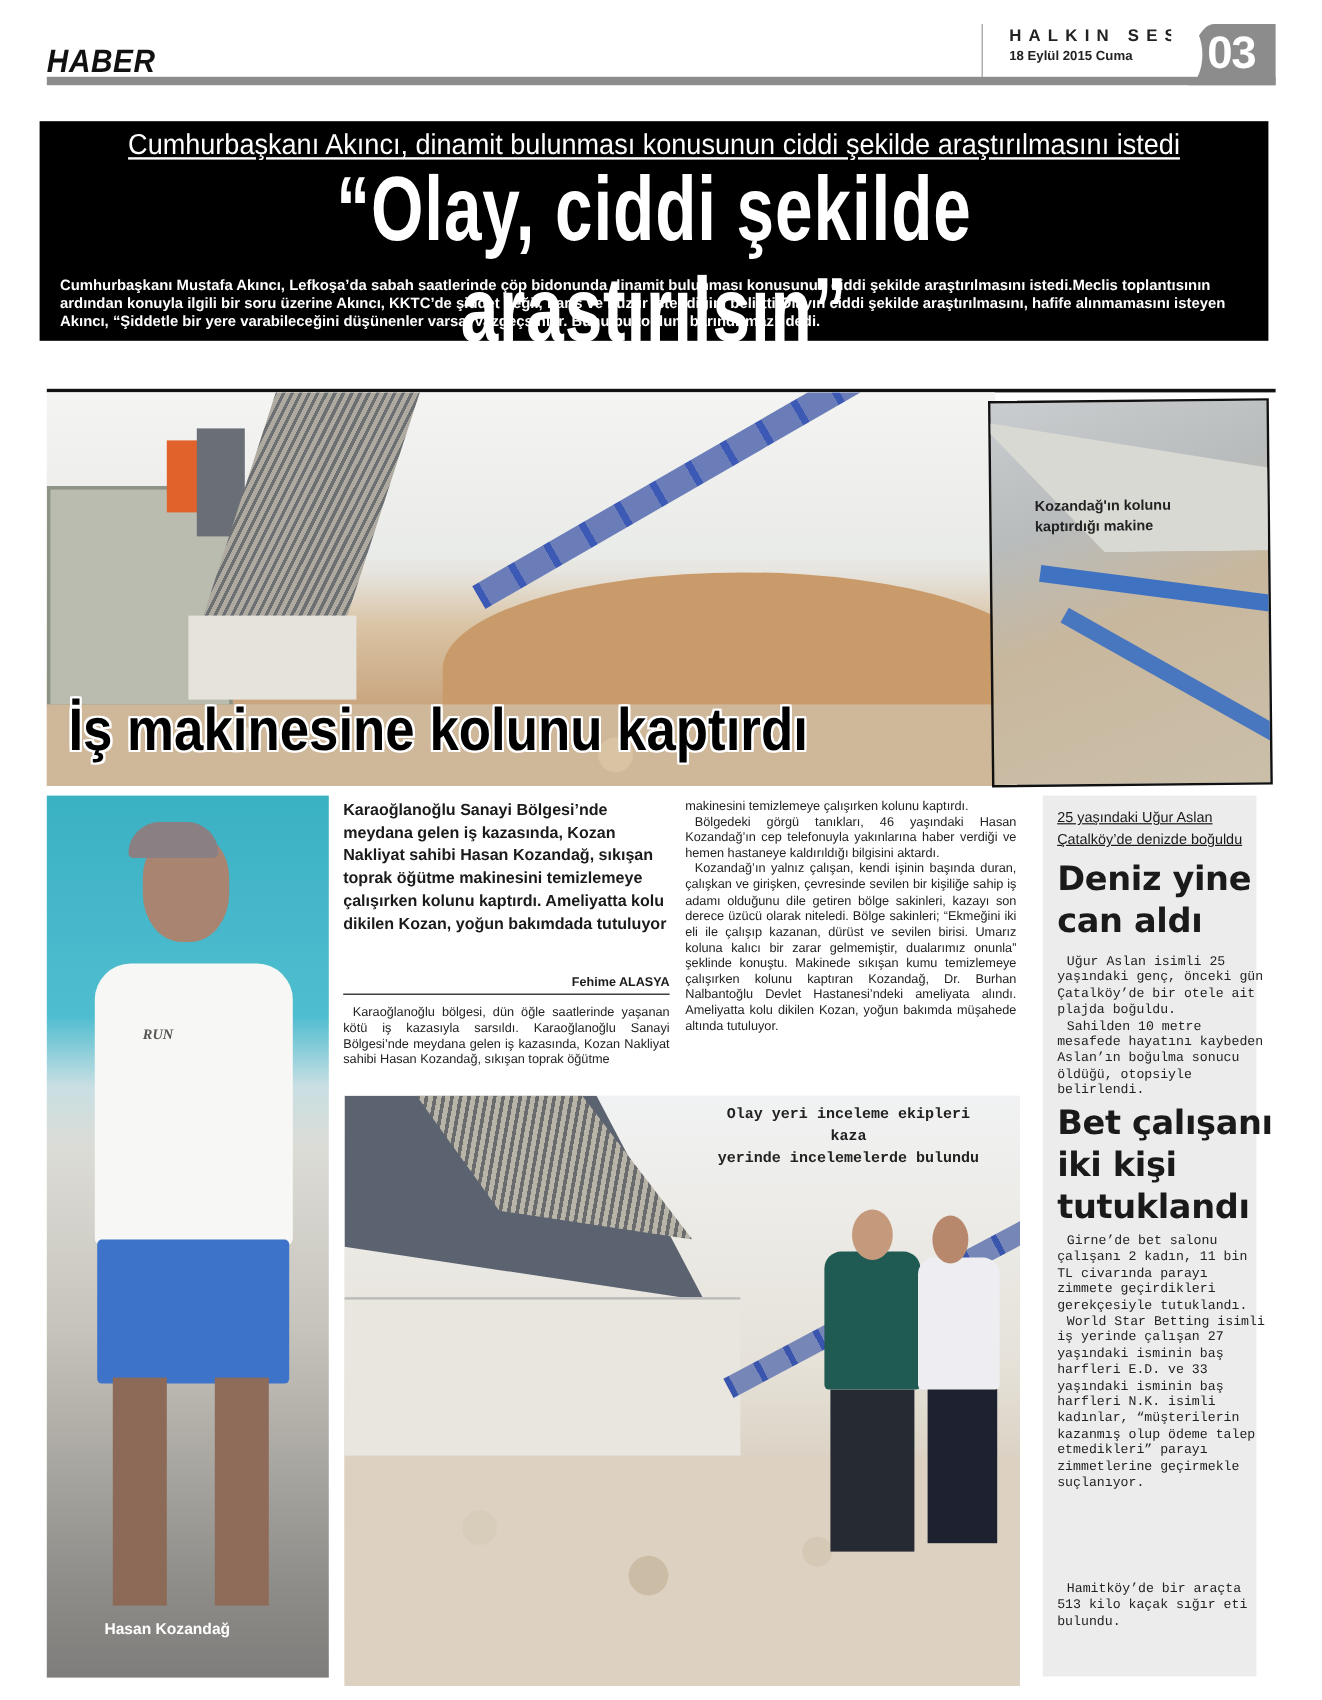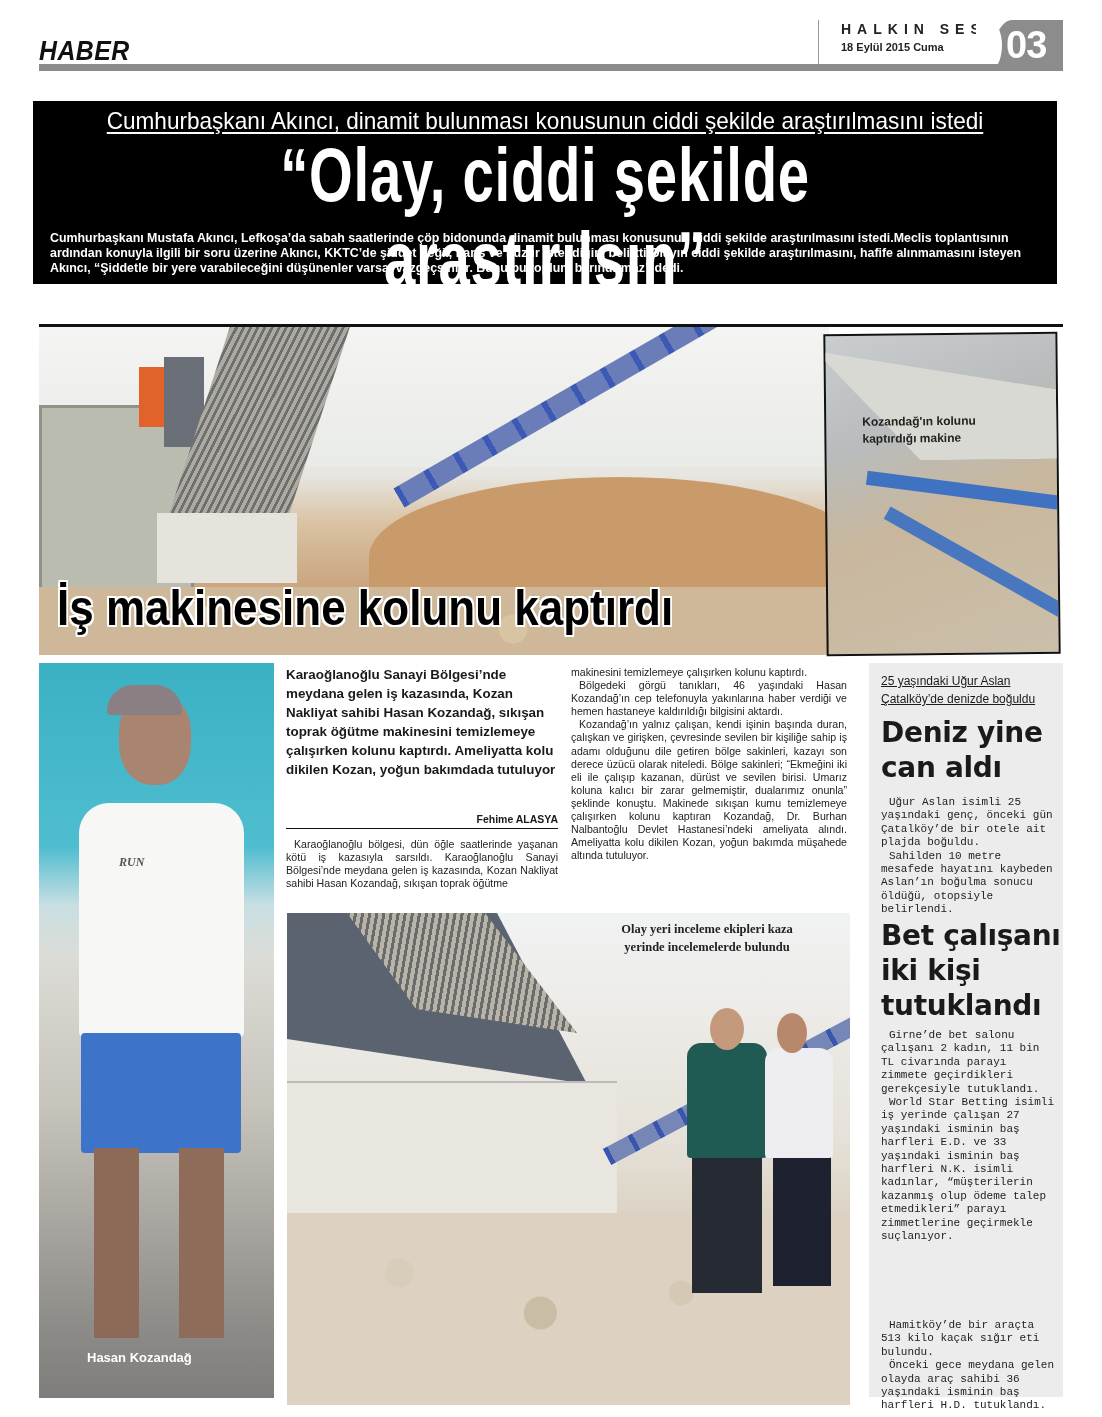--- a/index.html
+++ b/index.html
@@ -130,25 +130,25 @@
   .scene-photo .gravel { position:absolute; left:0; top:300px; width:100%; height:200px;
     background: radial-gradient(circle at 20% 30%, #d8cdbb 0 14px, transparent 15px), radial-gradient(circle at 45% 50%, #cbbda5 0 16px, transparent 17px), radial-gradient(circle at 70% 40%, #d5c9b5 0 12px, transparent 13px), #ddd2c1; }
   .scene-photo .man1-shirt { position:absolute; left:400px; top:130px; width:80px; height:115px; background:#1f5b52; border-radius: 14px 14px 4px 4px; }
   .scene-photo .man1-head { position:absolute; left:423px; top:95px; width:34px; height:42px; background:#c59a7c; border-radius:50%; }
   .scene-photo .man1-legs { position:absolute; left:405px; top:245px; width:70px; height:135px; background:#262a33; }
   .scene-photo .man2-shirt { position:absolute; left:478px; top:135px; width:68px; height:110px; background:#eeeef2; border-radius: 14px 14px 4px 4px; }
   .scene-photo .man2-head { position:absolute; left:490px; top:100px; width:30px; height:40px; background:#b7886c; border-radius:50%; }
   .scene-photo .man2-legs { position:absolute; left:486px; top:243px; width:58px; height:130px; background:#1d2130; }
   .scene-caption {
     position: absolute; left: 300px; top: 7px; width: 240px; text-align: center;
-    font-family: Liberation Serif, serif; font-weight: bold; font-size: 12.5px; line-height: 18px; color: #222;
-  }
-
-  
-  .sidebar { position: absolute; left: 869px; top: 663px; width: 194px; height: 734px; background: #ececec; }
+    font-family: Liberation Mono, monospace; font-weight: bold; font-size: 12.5px; line-height: 18px; color: #222;
+  }
+
+  
+  .sidebar { position: absolute; left: 869px; top: 663px; width: 178px; height: 734px; background: #ececec; }
   .side-kicker {
     position: absolute; left: 12px; top: 9px; width: 180px;
     font-family: "Liberation Sans", sans-serif; font-size: 12px; line-height: 18px; text-decoration: underline; color: #1a1a1a;
   }
   .side-head {
     position: absolute; left: 12px; width: 182px;
     font-family: "DejaVu Sans", sans-serif; font-weight: bold; font-size: 28px; line-height: 35px; color: #1a1a1a;
     letter-spacing: -0.3px;
   }
   .side-body {
@@ -255,15 +255,14 @@
   </div>
 
   <div class="side-head" style="top:255px;">Bet çalışanı iki kişi tutuklandı</div>
   <div class="side-body" style="top:366px;">
     <p>Girne’de bet salonu çalışanı 2 kadın, 11 bin TL civarında parayı zimmete geçirdikleri gerekçesiyle tutuklandı.</p>
     <p>World Star Betting isimli iş yerinde çalışan 27 yaşındaki isminin baş harfleri E.D. ve 33 yaşındaki isminin baş harfleri N.K. isimli kadınlar, “müşterilerin kazanmış olup ödeme talep etmedikleri” parayı zimmetlerine geçirmekle suçlanıyor.</p>
   </div>
 
   <div class="side-body" style="top:640px;margin-top:16px;">
     <p>Hamitköy’de bir araçta 513 kilo kaçak sığır eti bulundu.</p>
-    <p>Önceki gece meydana gelen olayda araç sahibi 36 yaşındaki isminin baş harfleri H.D. tutuklandı.</p>
   </div>
 </div>
 
 </body></html>

